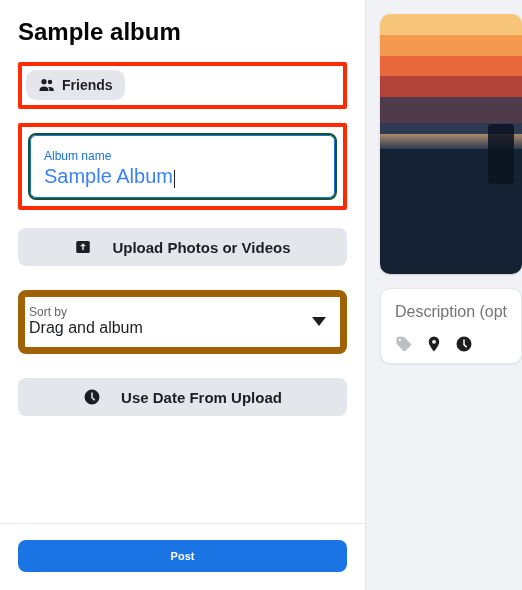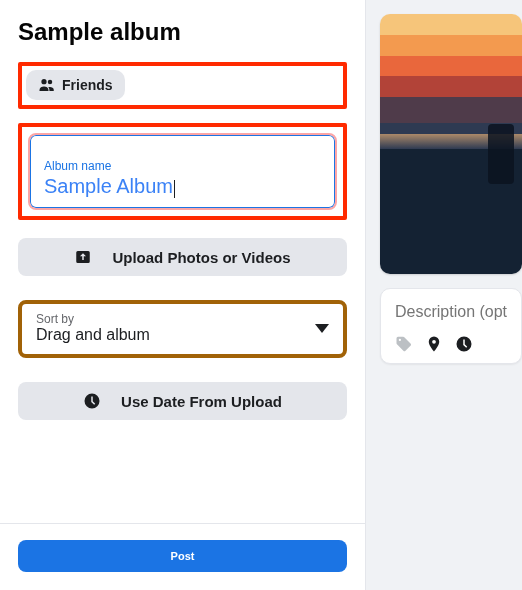--- a/index.html
+++ b/index.html
@@ -8,32 +8,32 @@
   .left-pane { width: 365px; height: 590px; padding: 18px 18px 0 18px; display: flex; flex-direction: column; position: relative; background: #fff; }
   .right-pane { flex: 1; background: #f0f2f5; border-left: 1px solid #e4e6eb; padding: 14px 0 14px 14px; display: flex; flex-direction: column; gap: 14px; }
   .title { font-size: 24px; font-weight: 800; color: #050505; margin-bottom: 16px; }
 
   .hl-box { border: 4px solid #ff2a00; border-radius: 2px; }
   .hl-privacy { display: inline-block; padding: 4px 4px 5px 4px; margin-bottom: 14px; }
   .privacy-pill { display: inline-flex; align-items: center; gap: 6px; background: #e4e6eb; border-radius: 10px; padding: 6px 12px; font-size: 14px; font-weight: 600; color: #1c1e21; cursor: pointer; }
   .privacy-pill svg { width: 14px; height: 14px; fill: #1c1e21; }
 
   .hl-album { padding: 6px; margin-bottom: 18px; }
-  .album-field { border: 2px solid #fca5a5; border-radius: 8px; padding: 24px 14px 10px 14px; position: relative; box-shadow: inset 0 0 0 1px #1b74e4; }
+  .album-field { border: 2px solid #14532d; border-radius: 8px; padding: 14px 14px 10px 14px; position: relative; box-shadow: inset 0 0 0 1px #1b74e4; }
   .album-label { font-size: 12px; color: #1b74e4; margin-bottom: 2px; }
   .album-input { width: 100%; border: none; outline: none; font-size: 20px; color: #3b82f6; background: transparent; }
   .caret { display: inline-block; width: 1px; height: 18px; background: #1c1e21; vertical-align: middle; margin-left: 1px; animation: blink 1s step-end infinite; }
   @keyframes blink { 50% { opacity: 0; } }
 
   .gray-btn { width: 100%; background: #e4e6eb; border: none; border-radius: 8px; padding: 10px 12px; font-size: 15px; font-weight: 600; color: #1c1e21; display: flex; align-items: center; justify-content: center; gap: 20px; cursor: pointer; }
   .gray-btn svg { width: 16px; height: 16px; fill: #1c1e21; }
 
   .gap { height: 24px; }
 
-  .sort-box { border: 4px solid #a16207; border-radius: 8px; padding: 8px 14px 10px 14px; display: flex; align-items: center; justify-content: space-between; cursor: pointer; }
+  .sort-box { border: 7px solid #a16207; border-radius: 8px; padding: 8px 14px 10px 4px; display: flex; align-items: center; justify-content: space-between; cursor: pointer; }
   .sort-texts { display: flex; flex-direction: column; }
   .sort-label { font-size: 12px; color: #65676b; }
   .sort-value { font-size: 16px; color: #1c1e21; }
   .caret-down { width: 0; height: 0; border-left: 7px solid transparent; border-right: 7px solid transparent; border-top: 9px solid #1c1e21; }
 
   .footer { margin-top: auto; border-top: 1px solid #e4e6eb; padding: 16px 0 18px 0; margin-left: -18px; margin-right: -18px; }
   .post-btn { display: block; width: calc(100% - 36px); margin: 0 auto; background: #1b74e4; color: #fff; border: none; border-radius: 8px; padding: 10px 12px; font-size: 11px; font-weight: 700; cursor: pointer; }
 
   
   .thumb { width: 100%; height: 260px; border-radius: 10px; overflow: hidden; background: linear-gradient(to bottom,

